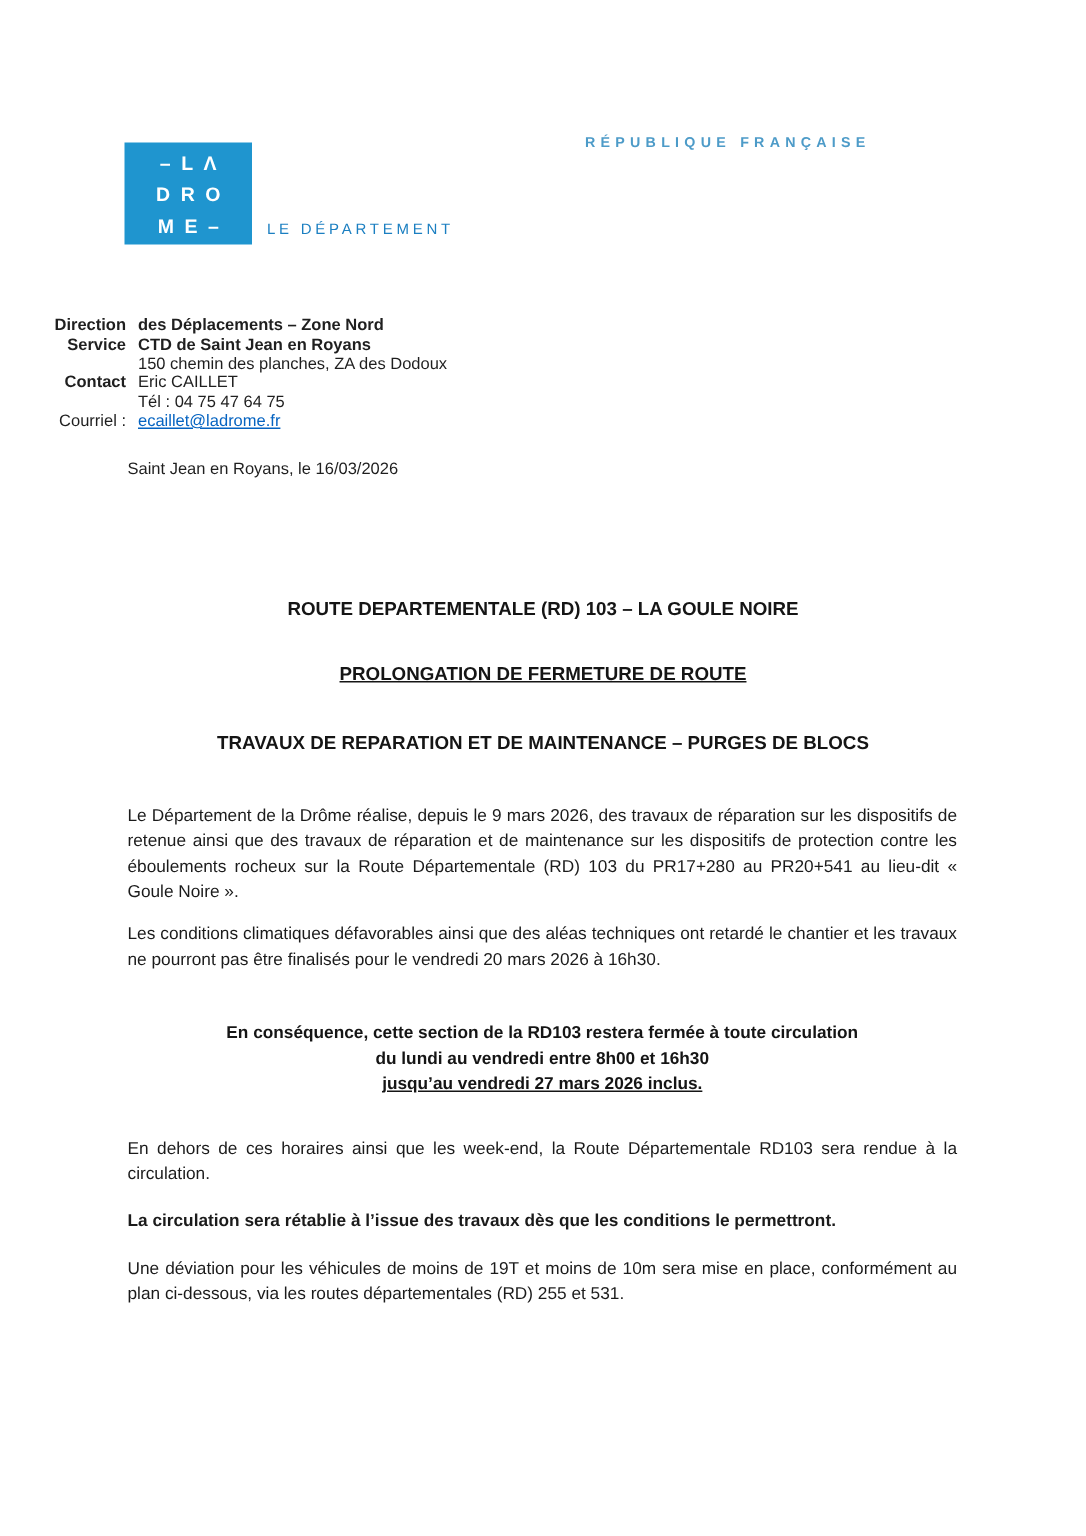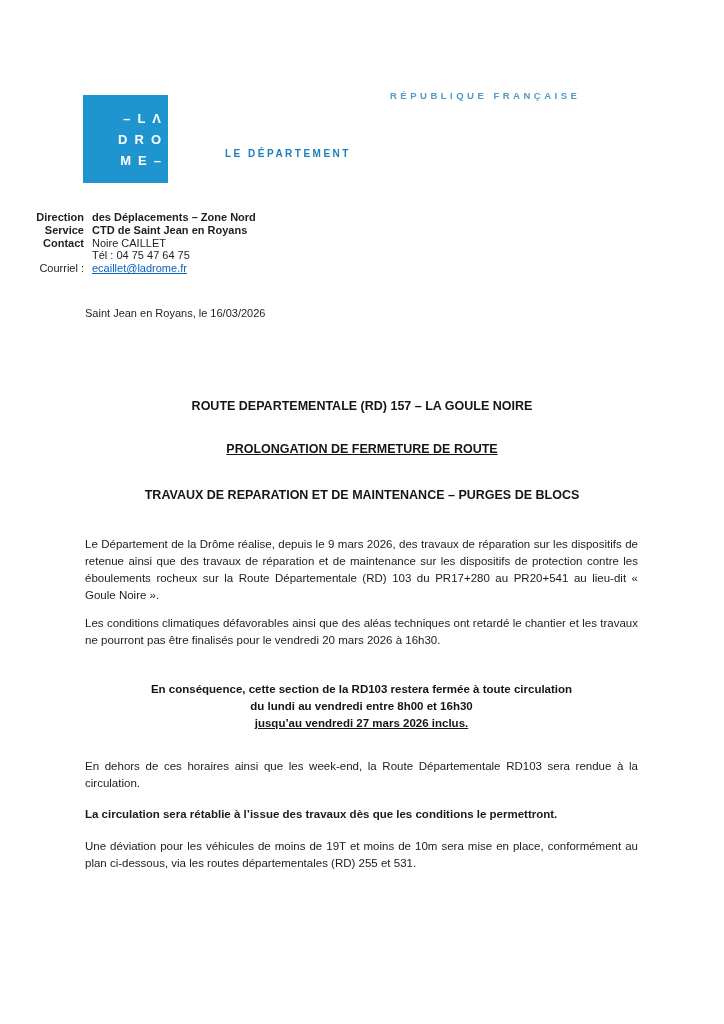--- a/index.html
+++ b/index.html
@@ -10,35 +10,34 @@
     margin:0 auto;
     background:#ffffff;
     font-family:"Liberation Sans", sans-serif;
     color:#1f1f1f;
     overflow:hidden;
   }
 
   
   .logo-square {
     position:absolute; left:83px; top:95px;
-    width:85px; height:88px;
+    width:85px; height:68px;
     background:#1f95cf;
     display:flex; flex-direction:column; justify-content:center;
     gap:6px;
-    align-items:flex-end;
   }
   .logo-line {
     color:#ffffff; font-weight:bold; font-size:13px;
     letter-spacing:7px; text-align:center; text-indent:7px;
     line-height:15px;
   }
   .logo-tagline {
     position:absolute; left:178px; top:148px;
-    color:#1b7fc1; font-weight:bold; font-size:10px;
-    letter-spacing:2.5px; white-space:nowrap;margin-left:47px;
+    color:#1b7fc1; font-weight:normal; font-size:10px;
+    letter-spacing:2.5px; white-space:nowrap;
   }
   .republique {
     position:absolute; left:390px; top:90px;
     color:#4d9bc8; font-weight:bold; font-size:9.5px;
     letter-spacing:3.5px; white-space:nowrap;
   }
 
   
   .contact { position:absolute; left:28px; top:211px; font-size:11px; line-height:12.8px; }
   .contact-row { display:flex; }
@@ -97,37 +96,41 @@
 
   <div class="contact">
     <div class="contact-row bold">
       <span class="contact-label">Direction</span>
       <span class="contact-value">des Déplacements – Zone Nord</span>
     </div>
     <div class="contact-row bold">
       <span class="contact-label">Service</span>
       <span class="contact-value">CTD de Saint Jean en Royans</span>
     </div>
+    <div class="contact-row">
+      <span class="contact-label"></span>
+      <span class="contact-value">150 chemin des planches, ZA des Dodoux</span>
+    </div>
     <div class="contact-row label-bold">
       <span class="contact-label">Contact</span>
-      <span class="contact-value">Noire CAILLET</span>
+      <span class="contact-value">Eric CAILLET</span>
     </div>
     <div class="contact-row">
       <span class="contact-label"></span>
       <span class="contact-value">Tél : 04 75 47 64 75</span>
     </div>
     <div class="contact-row">
       <span class="contact-label">Courriel :</span>
       <span class="contact-value"><a href="#" class="email-link" style="color: rgb(5, 99, 193);">ecaillet@ladrome.fr</a></span>
     </div>
   </div>
 
   <div class="dateline">Saint Jean en Royans, le 16/03/2026</div>
 
-  <div class="subtitle st1">ROUTE DEPARTEMENTALE (RD) 157 – LA GOULE NOIRE</div>
+  <div class="subtitle st1">ROUTE DEPARTEMENTALE (RD) 103 – LA GOULE NOIRE</div>
   <div class="subtitle st3 u">PROLONGATION DE FERMETURE DE ROUTE</div>
   <div class="subtitle st4">TRAVAUX DE REPARATION ET DE MAINTENANCE – PURGES DE BLOCS</div>
 
   <div class="para p1">Le Département de la Drôme réalise, depuis le 9 mars 2026, des travaux de réparation sur les dispositifs de retenue ainsi que des travaux de réparation et de maintenance sur les dispositifs de protection contre les éboulements rocheux sur la Route Départementale (RD) 103 du PR17+280 au PR20+541 au lieu-dit « Goule Noire ».</div>
   <div class="para p2">Les conditions climatiques défavorables ainsi que des aléas techniques ont retardé le chantier et les travaux ne pourront pas être finalisés pour le vendredi 20 mars 2026 à 16h30.</div>
 
   <div class="notice">
     <div>En conséquence, cette section de la RD103 restera fermée à toute circulation</div>
     <div>du lundi au vendredi entre 8h00 et 16h30</div>
     <div class="u">jusqu’au vendredi 27 mars 2026 inclus.</div>

